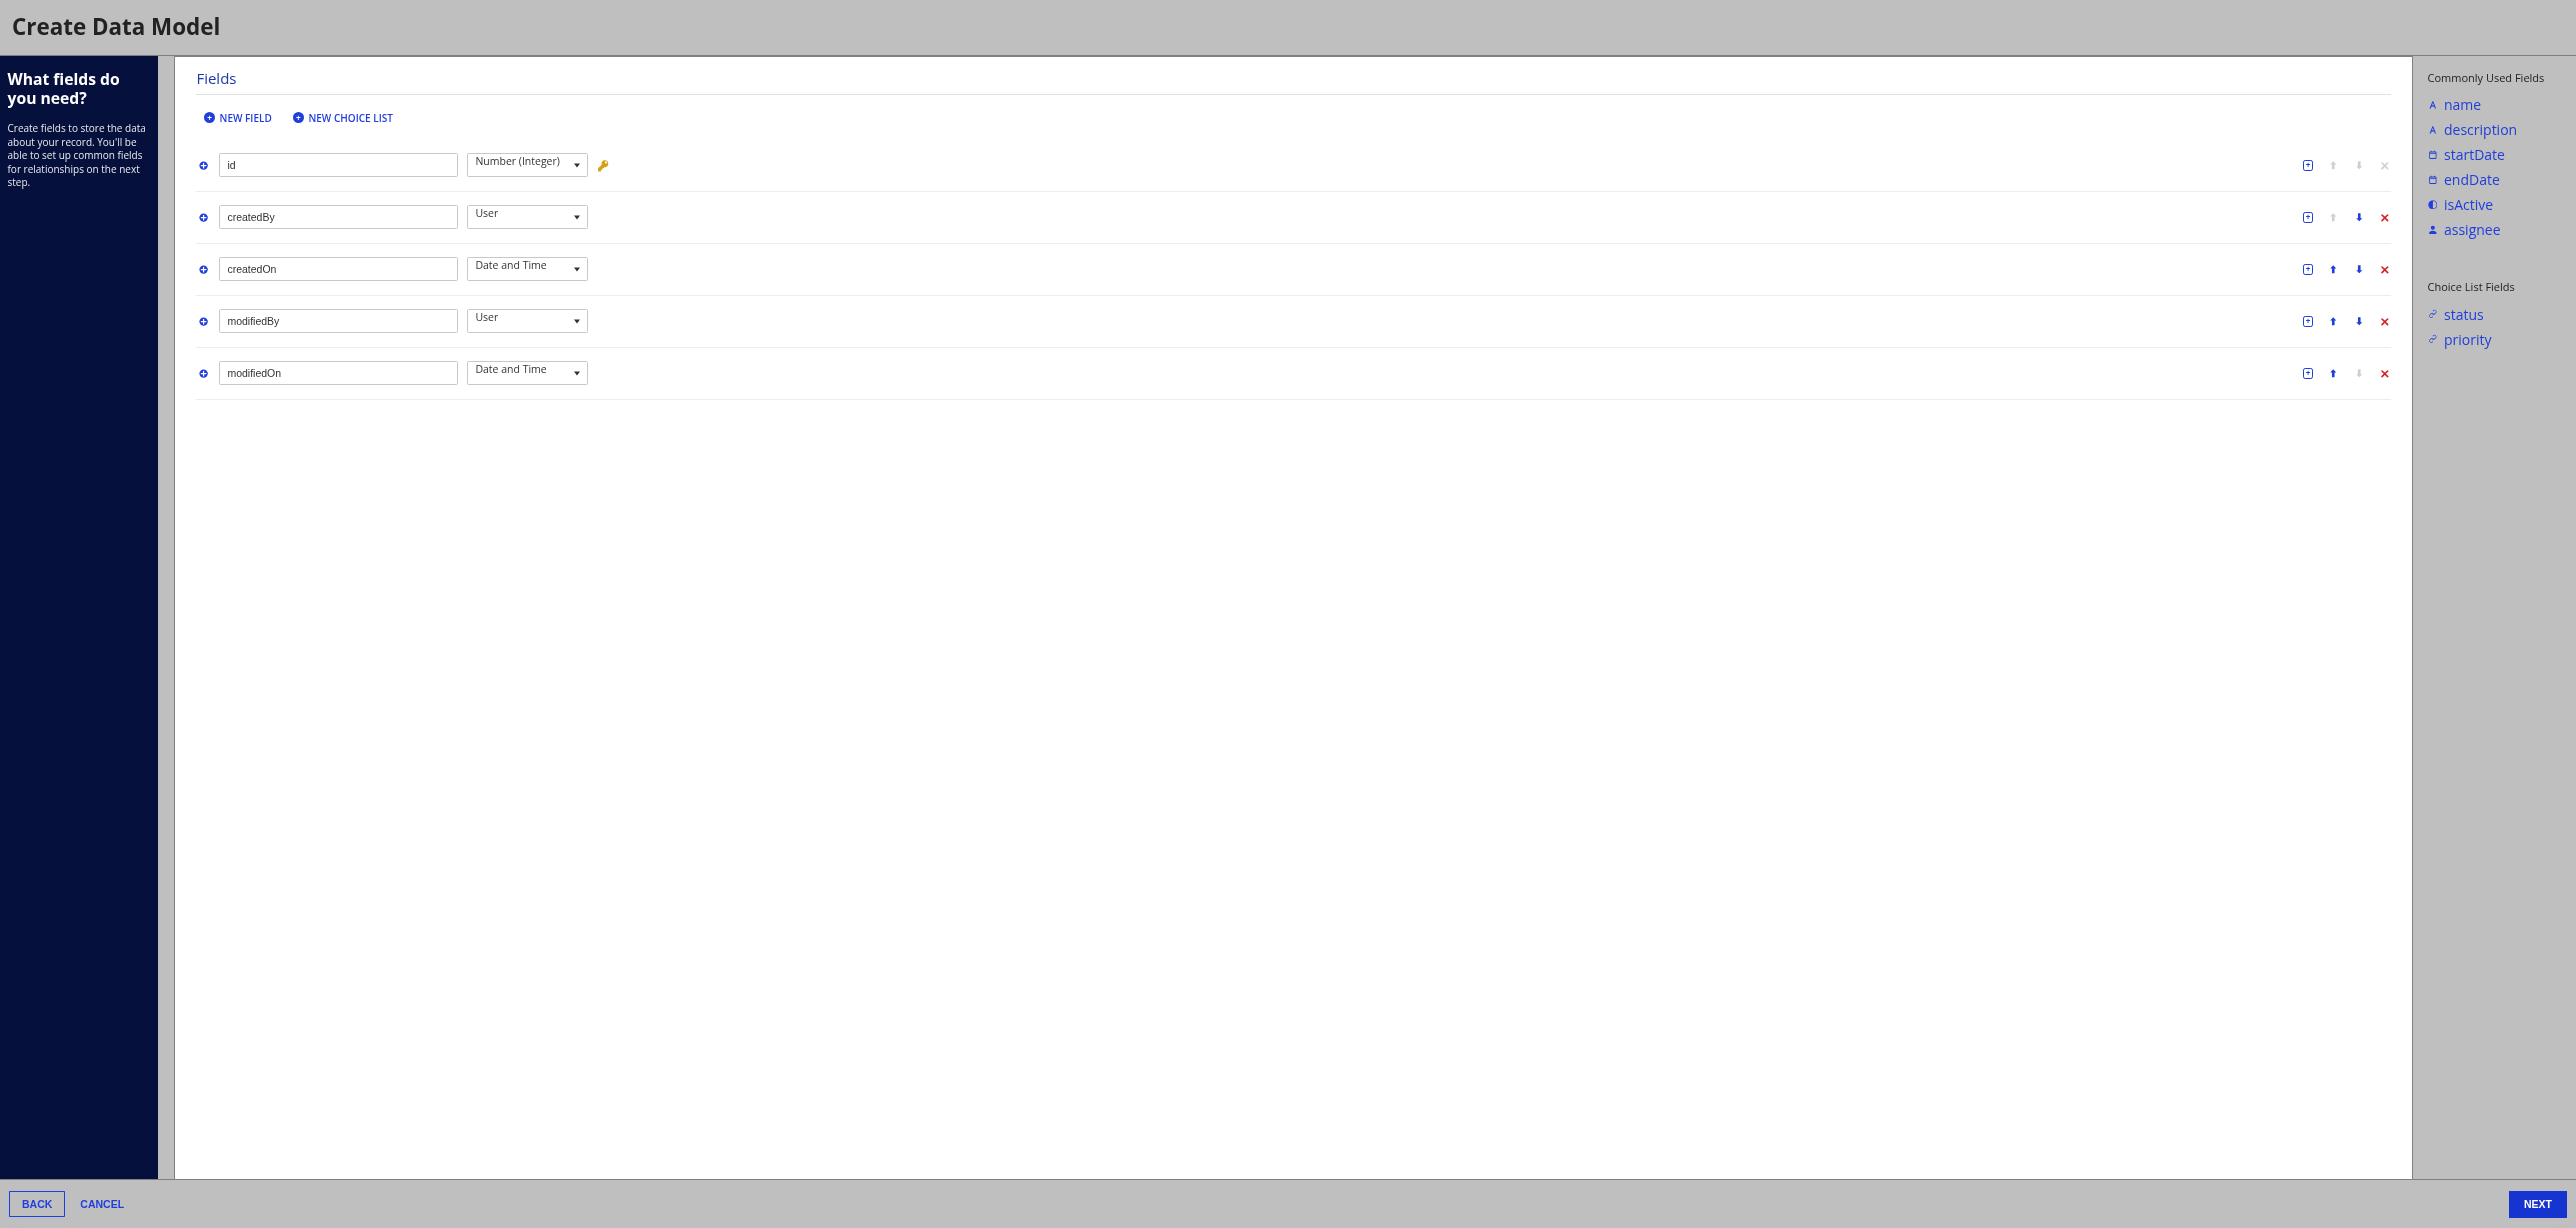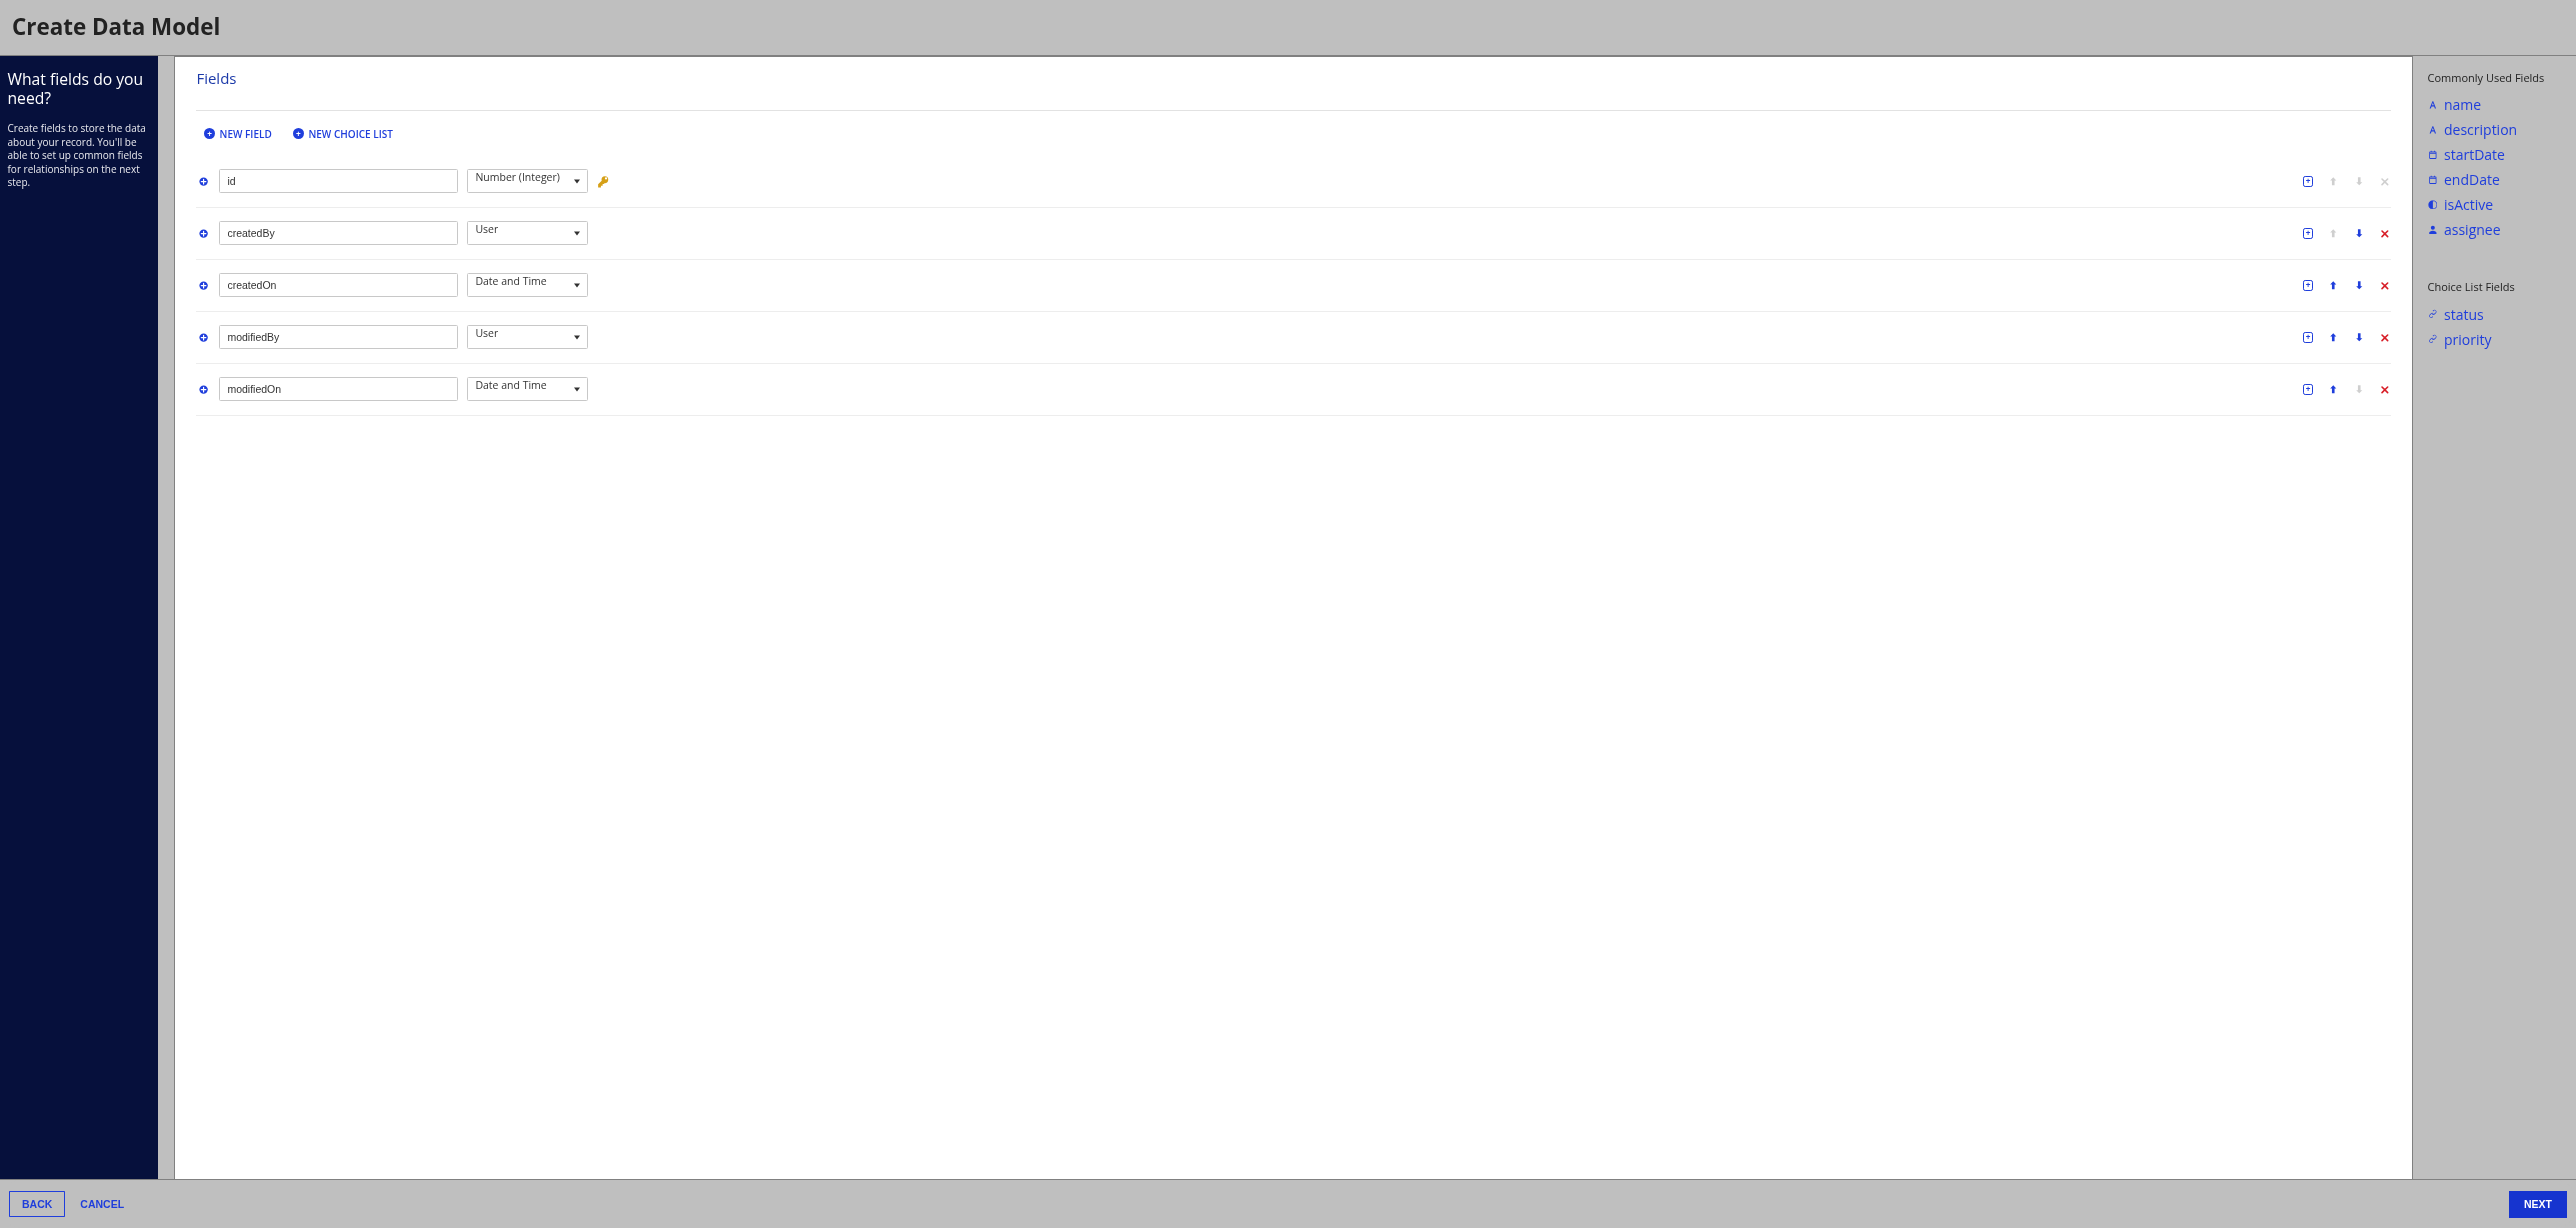--- a/index.html
+++ b/index.html
@@ -36,21 +36,21 @@
   
   .left-sidebar {
     width: 158px;
     flex: none;
     background: #06103c;
     color: #fff;
     padding: 13.5px 7.5px 13.5px 7.5px;
   }
   .left-sidebar h2 {
     font-size: 15.7px;
-    font-weight: 400;
+    font-weight: 700;
     line-height: 1.25;
     margin-bottom: 13.5px;
     color: #fff;
   }
   .left-sidebar p {
     font-size: 10px;
     line-height: 1.35;
     color: #e9e9ee;
   }
 
@@ -73,21 +73,21 @@
     border-bottom: none;
     padding: 10.5px 21px 18px 21px;
     min-width: 0;
     min-height: 0;
     overflow: hidden;
   }
   .section-title {
     font-size: 15px;
     color: #1c3aa9;
     font-weight: 400;
-    margin-bottom: 22px;
+    margin-bottom: 6px;
   }
   .section-hr {
     border: none;
     border-top: 0.7px solid #e2e2e2;
     margin-bottom: 16.4px;
   }
 
   .toolbar {
     display: flex;
     gap: 21px;

